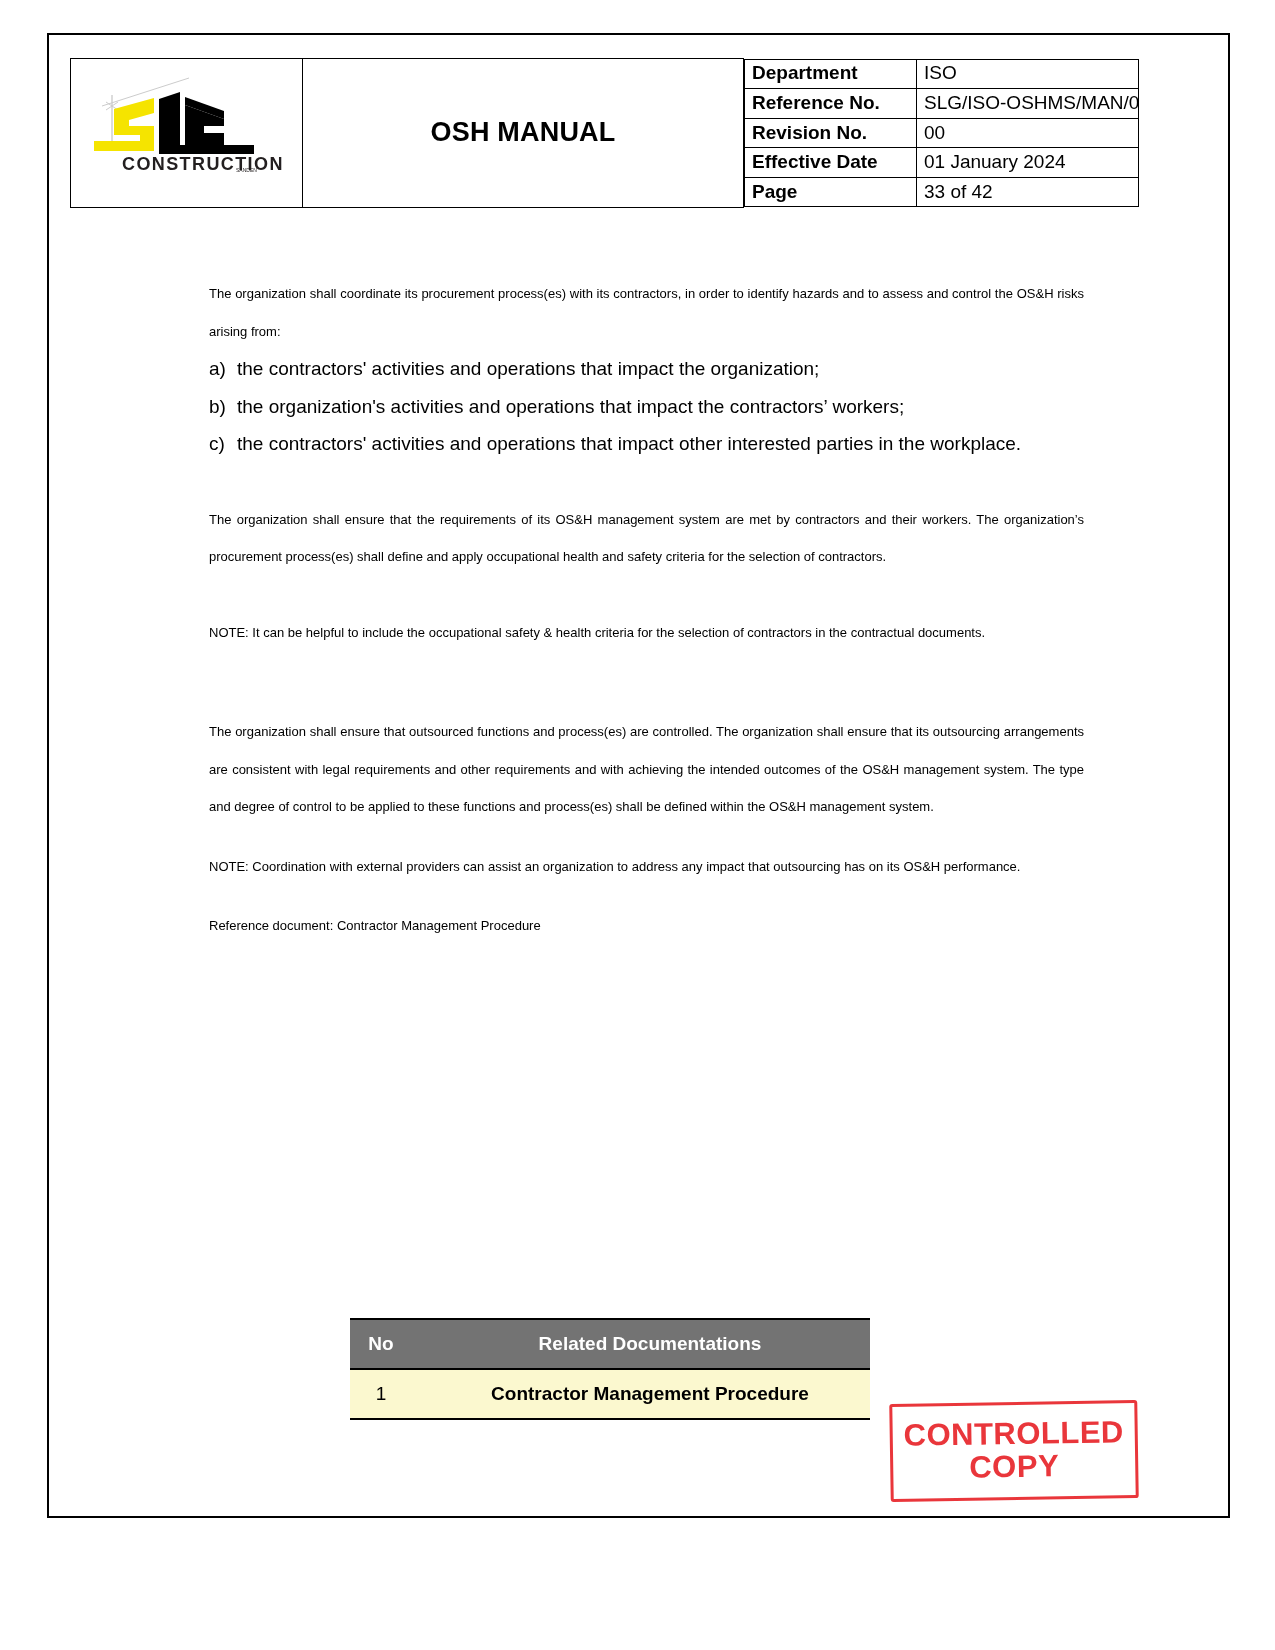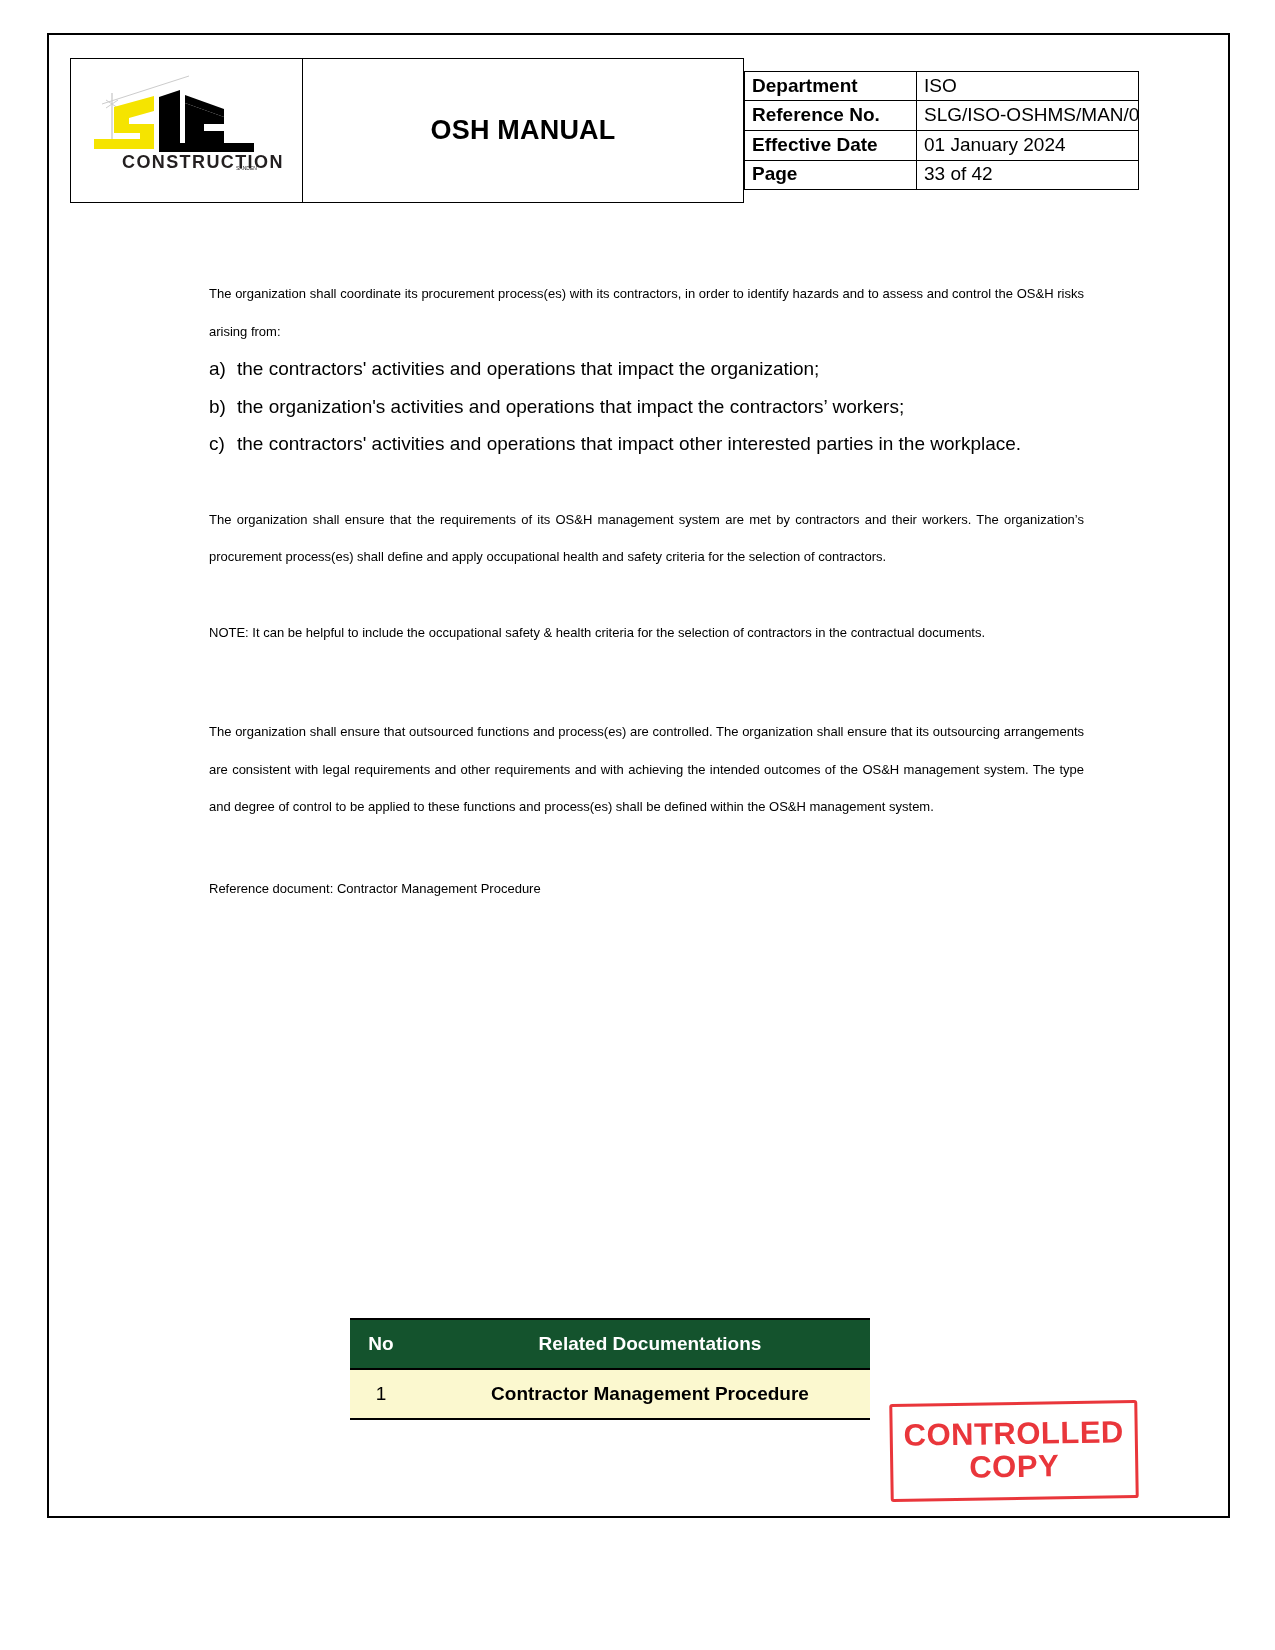--- a/index.html
+++ b/index.html
@@ -155,21 +155,21 @@
   }
   .reldoc-table th,
   .reldoc-table td {
     padding: 0 0 0 18px;
     height: 48px;
     font-size: 19px;
     text-align: center;
     vertical-align: middle;
   }
   .reldoc-table thead th {
-    background: #14532d;
+    background: #737373;
     color: #ffffff;
     font-weight: bold;
     border-top: 2px solid #000000;
     border-bottom: 2px solid #000000;
   }
   .reldoc-table thead th.col-no {
     width: 62px;
     padding-left: 0;
     text-align: center;
   }
@@ -256,20 +256,24 @@
       <td class="meta-cell">
         <table class="meta-table">
           <tbody>
                 <tr>
             <td class="meta-label">Department</td>
             <td class="meta-value">ISO</td>
           </tr>
           <tr>
             <td class="meta-label">Reference No.</td>
             <td class="meta-value">SLG/ISO-OSHMS/MAN/04</td>
+          </tr>
+          <tr>
+            <td class="meta-label">Revision No.</td>
+            <td class="meta-value">00</td>
           </tr>
           <tr>
             <td class="meta-label">Effective Date</td>
             <td class="meta-value">01 January 2024</td>
           </tr>
           <tr>
             <td class="meta-label">Page</td>
             <td class="meta-value">33 of 42</td>
           </tr>
         </tbody>
@@ -307,20 +311,21 @@
 
     <div class="para jtext">NOTE: It can be helpful to include the occupational safety &amp; health criteria for the selection of contractors in the contractual documents.</div>
 
     <div class="gap-lg"></div>
 
 
     <div class="para jtext">The organization shall ensure that outsourced functions and process(es) are controlled. The organization shall ensure that its outsourcing arrangements are consistent with legal requirements and other requirements and with achieving the intended outcomes of the OS&amp;H management system. The type and degree of control to be applied to these functions and process(es) shall be defined within the OS&amp;H management system.</div>
 
     <div class="gap-sm"></div>
 
+    <div class="para jtext">NOTE: Coordination with external providers can assist an organization to address any impact that outsourcing has on its OS&amp;H performance.</div>
 
     <div class="gap-sm"></div>
 
     <div class="para nojustify">Reference document: Contractor Management Procedure</div>
   </div>
 
   <table class="reldoc-table">
     <thead>
       <tr>
         <th class="col-no">No</th>

